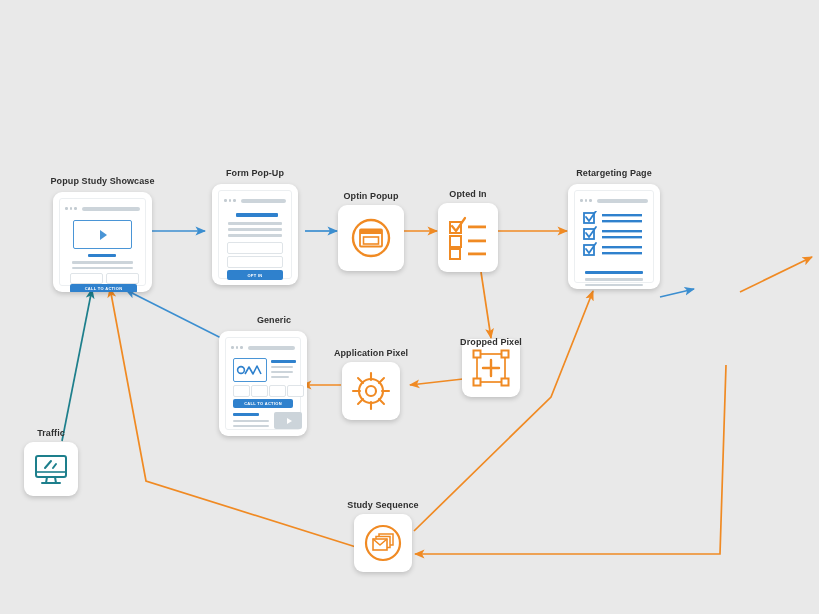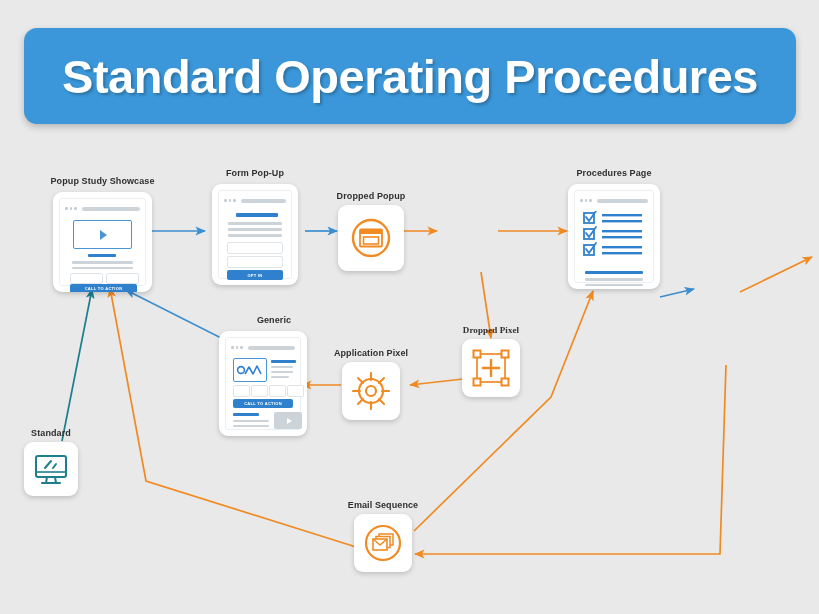--- a/index.html
+++ b/index.html
@@ -64,23 +64,20 @@
          display:flex;align-items:center;justify-content:center;}
   .play{width:0;height:0;border-left:7px solid #4a95d6;border-top:5px solid transparent;border-bottom:5px solid transparent;margin-left:2px;}
   .thumb{position:absolute;background:#ccd4da;border-radius:2px;display:flex;align-items:center;justify-content:center;}
   .thumb .play{border-left:5px solid #fff;border-top:3.5px solid transparent;border-bottom:3.5px solid transparent;}
 </style>
 </head>
 <body>
 
 <div id="stage">
 
-  <div class="banner">
-    <div class="banner-text">Standard Operating Procedures</div>
-  </div>
 
   <svg id="links" viewBox="0 0 819 614">
     <defs>
       <marker id="ab" markerWidth="7" markerHeight="7" refX="5.6" refY="3" orient="auto">
         <path d="M0,0.4 L6.2,3 L0,5.6 L1.5,3 Z" fill="#3b8ed0"></path>
       </marker>
       <marker id="ao" markerWidth="7" markerHeight="7" refX="5.6" refY="3" orient="auto">
         <path d="M0,0.4 L6.2,3 L0,5.6 L1.5,3 Z" fill="#f08a23"></path>
       </marker>
       <marker id="at" markerWidth="7" markerHeight="7" refX="5.6" refY="3" orient="auto">
@@ -159,34 +156,48 @@
         <div class="box-out" style="left:8px;top:51px;right:8px;height:10px;"></div>
         <div class="box-out" style="left:8px;top:65px;right:8px;height:10px;"></div>
         <div class="cta" style="left:8px;top:79px;right:8px;height:10px;">
           <span>OPT IN</span>
         </div>
       </div>
     </div>
   </div>
 
   <div class="node" style="left:338px;top:191px;width:66px;">
-    <div class="node-label" style="top:0;">Dropped Popup</div>
+    <div class="node-label" style="top:0;">Optin Popup</div>
     <div class="icon-card" style="margin-top:14px;width:66px;height:66px;">
       <svg width="44" height="44" viewBox="0 0 44 44">
         <circle cx="22" cy="22" r="18" fill="none" stroke="#f08a23" stroke-width="2.4"></circle>
         <rect x="11" y="13.5" width="22" height="17" fill="none" stroke="#f08a23" stroke-width="1.8" rx="1"></rect>
         <rect x="11" y="13.5" width="22" height="4.5" fill="#f08a23"></rect>
         <rect x="14.5" y="21" width="15" height="7" fill="none" stroke="#f08a23" stroke-width="1.6"></rect>
       </svg>
     </div>
   </div>
 
+  <div class="node" style="left:438px;top:189px;width:60px;">
+    <div class="node-label" style="top:0;">Opted In</div>
+    <div class="icon-card" style="margin-top:14px;width:60px;height:69px;">
+      <svg width="46" height="46" viewBox="0 0 46 46">
+        <rect x="5" y="7" width="11" height="11" fill="none" stroke="#f08a23" stroke-width="2"></rect>
+        <rect x="5" y="21" width="11" height="11" fill="none" stroke="#f08a23" stroke-width="2"></rect>
+        <rect x="5" y="34" width="10" height="10" fill="none" stroke="#f08a23" stroke-width="2"></rect>
+        <path d="M7,11 L11,16 L20,3" fill="none" stroke="#f08a23" stroke-width="2.2" stroke-linecap="round" stroke-linejoin="round"></path>
+        <rect x="23" y="10.5" width="18" height="2.8" fill="#f08a23"></rect>
+        <rect x="23" y="24.5" width="18" height="2.8" fill="#f08a23"></rect>
+        <rect x="23" y="37.5" width="18" height="2.8" fill="#f08a23"></rect>
+      </svg>
+    </div>
+  </div>
 
   <div class="node" style="left:568px;top:168px;width:92px;">
-    <div class="node-label" style="top:0;">Procedures Page</div>
+    <div class="node-label" style="top:0;">Retargeting Page</div>
     <div class="card" style="margin-top:16px;width:92px;height:105px;">
       <div class="page-inner">
         <div class="browserbar">
           <span class="bdot"></span>
           <span class="bdot"></span>
           <span class="bdot"></span>
           <span class="burl"></span>
         </div>
         <svg width="80" height="56" viewBox="0 0 80 56" style="position:absolute;left:7px;top:20px;">
           <g stroke="#2f81cd" fill="none">
@@ -255,49 +266,49 @@
       <svg width="40" height="40" viewBox="0 0 40 40">
         <circle cx="20" cy="20" r="12" fill="none" stroke="#f08a23" stroke-width="2.1"></circle>
         <circle cx="20" cy="20" r="5" fill="none" stroke="#f08a23" stroke-width="2.1"></circle>
         <path d="M20,2 L20,9 M20,31 L20,38 M2,20 L9,20 M31,20 L38,20" stroke="#f08a23" stroke-width="2.1" stroke-linecap="round"></path>
         <path d="M7,7 L12,12 M33,7 L28,12 M7,33 L12,28 M33,33 L28,28" stroke="#f08a23" stroke-width="2" stroke-linecap="round"></path>
       </svg>
     </div>
   </div>
 
   <div class="node" style="left:462px;top:325px;width:58px;">
-    <div class="node-label" style="top:0;font-family:Liberation Serif, serif;">Dropped Pixel</div>
+    <div class="node-label" style="top:12px;">Dropped Pixel</div>
     <div class="icon-card" style="margin-top:14px;width:58px;height:58px;">
       <svg width="40" height="40" viewBox="0 0 40 40">
         <rect x="6" y="6" width="28" height="28" fill="none" stroke="#f08a23" stroke-width="1.7"></rect>
         <g fill="#fff" stroke="#f08a23" stroke-width="2">
           <rect x="2.5" y="2.5" width="7" height="7"></rect>
           <rect x="30.5" y="2.5" width="7" height="7"></rect>
           <rect x="2.5" y="30.5" width="7" height="7"></rect>
           <rect x="30.5" y="30.5" width="7" height="7"></rect>
         </g>
         <path d="M20,12 L20,28 M12,20 L28,20" stroke="#f08a23" stroke-width="2.4" stroke-linecap="round"></path>
       </svg>
     </div>
   </div>
 
   <div class="node" style="left:24px;top:428px;width:54px;">
-    <div class="node-label" style="top:0;">Standard</div>
+    <div class="node-label" style="top:0;">Traffic</div>
     <div class="icon-card" style="margin-top:14px;width:54px;height:54px;">
       <svg width="38" height="38" viewBox="0 0 38 38">
         <rect x="4" y="6" width="30" height="21" rx="2" fill="none" stroke="#1d7f8c" stroke-width="2"></rect>
         <path d="M4,22 L34,22" stroke="#1d7f8c" stroke-width="1.6"></path>
         <path d="M13,18 L19,11 M21,18 L24,14" stroke="#1d7f8c" stroke-width="2" stroke-linecap="round"></path>
         <path d="M15,27 L14,33 M23,27 L24,33 M10,33 L28,33" stroke="#1d7f8c" stroke-width="2" stroke-linecap="round"></path>
       </svg>
     </div>
   </div>
 
   <div class="node" style="left:354px;top:500px;width:58px;">
-    <div class="node-label" style="top:0;">Email Sequence</div>
+    <div class="node-label" style="top:0;">Study Sequence</div>
     <div class="icon-card" style="margin-top:14px;width:58px;height:58px;">
       <svg width="42" height="42" viewBox="0 0 42 42">
         <circle cx="21" cy="21" r="17" fill="none" stroke="#f08a23" stroke-width="2.2"></circle>
         <rect x="17" y="12" width="14" height="11" fill="#fff" stroke="#f08a23" stroke-width="1.5"></rect>
         <rect x="14" y="14.5" width="14" height="11" fill="#fff" stroke="#f08a23" stroke-width="1.5"></rect>
         <rect x="11" y="17" width="14" height="11" fill="#fff" stroke="#f08a23" stroke-width="1.6"></rect>
         <path d="M11,17 L18,23 L25,17" fill="none" stroke="#f08a23" stroke-width="1.6" stroke-linejoin="round"></path>
       </svg>
     </div>
   </div>

